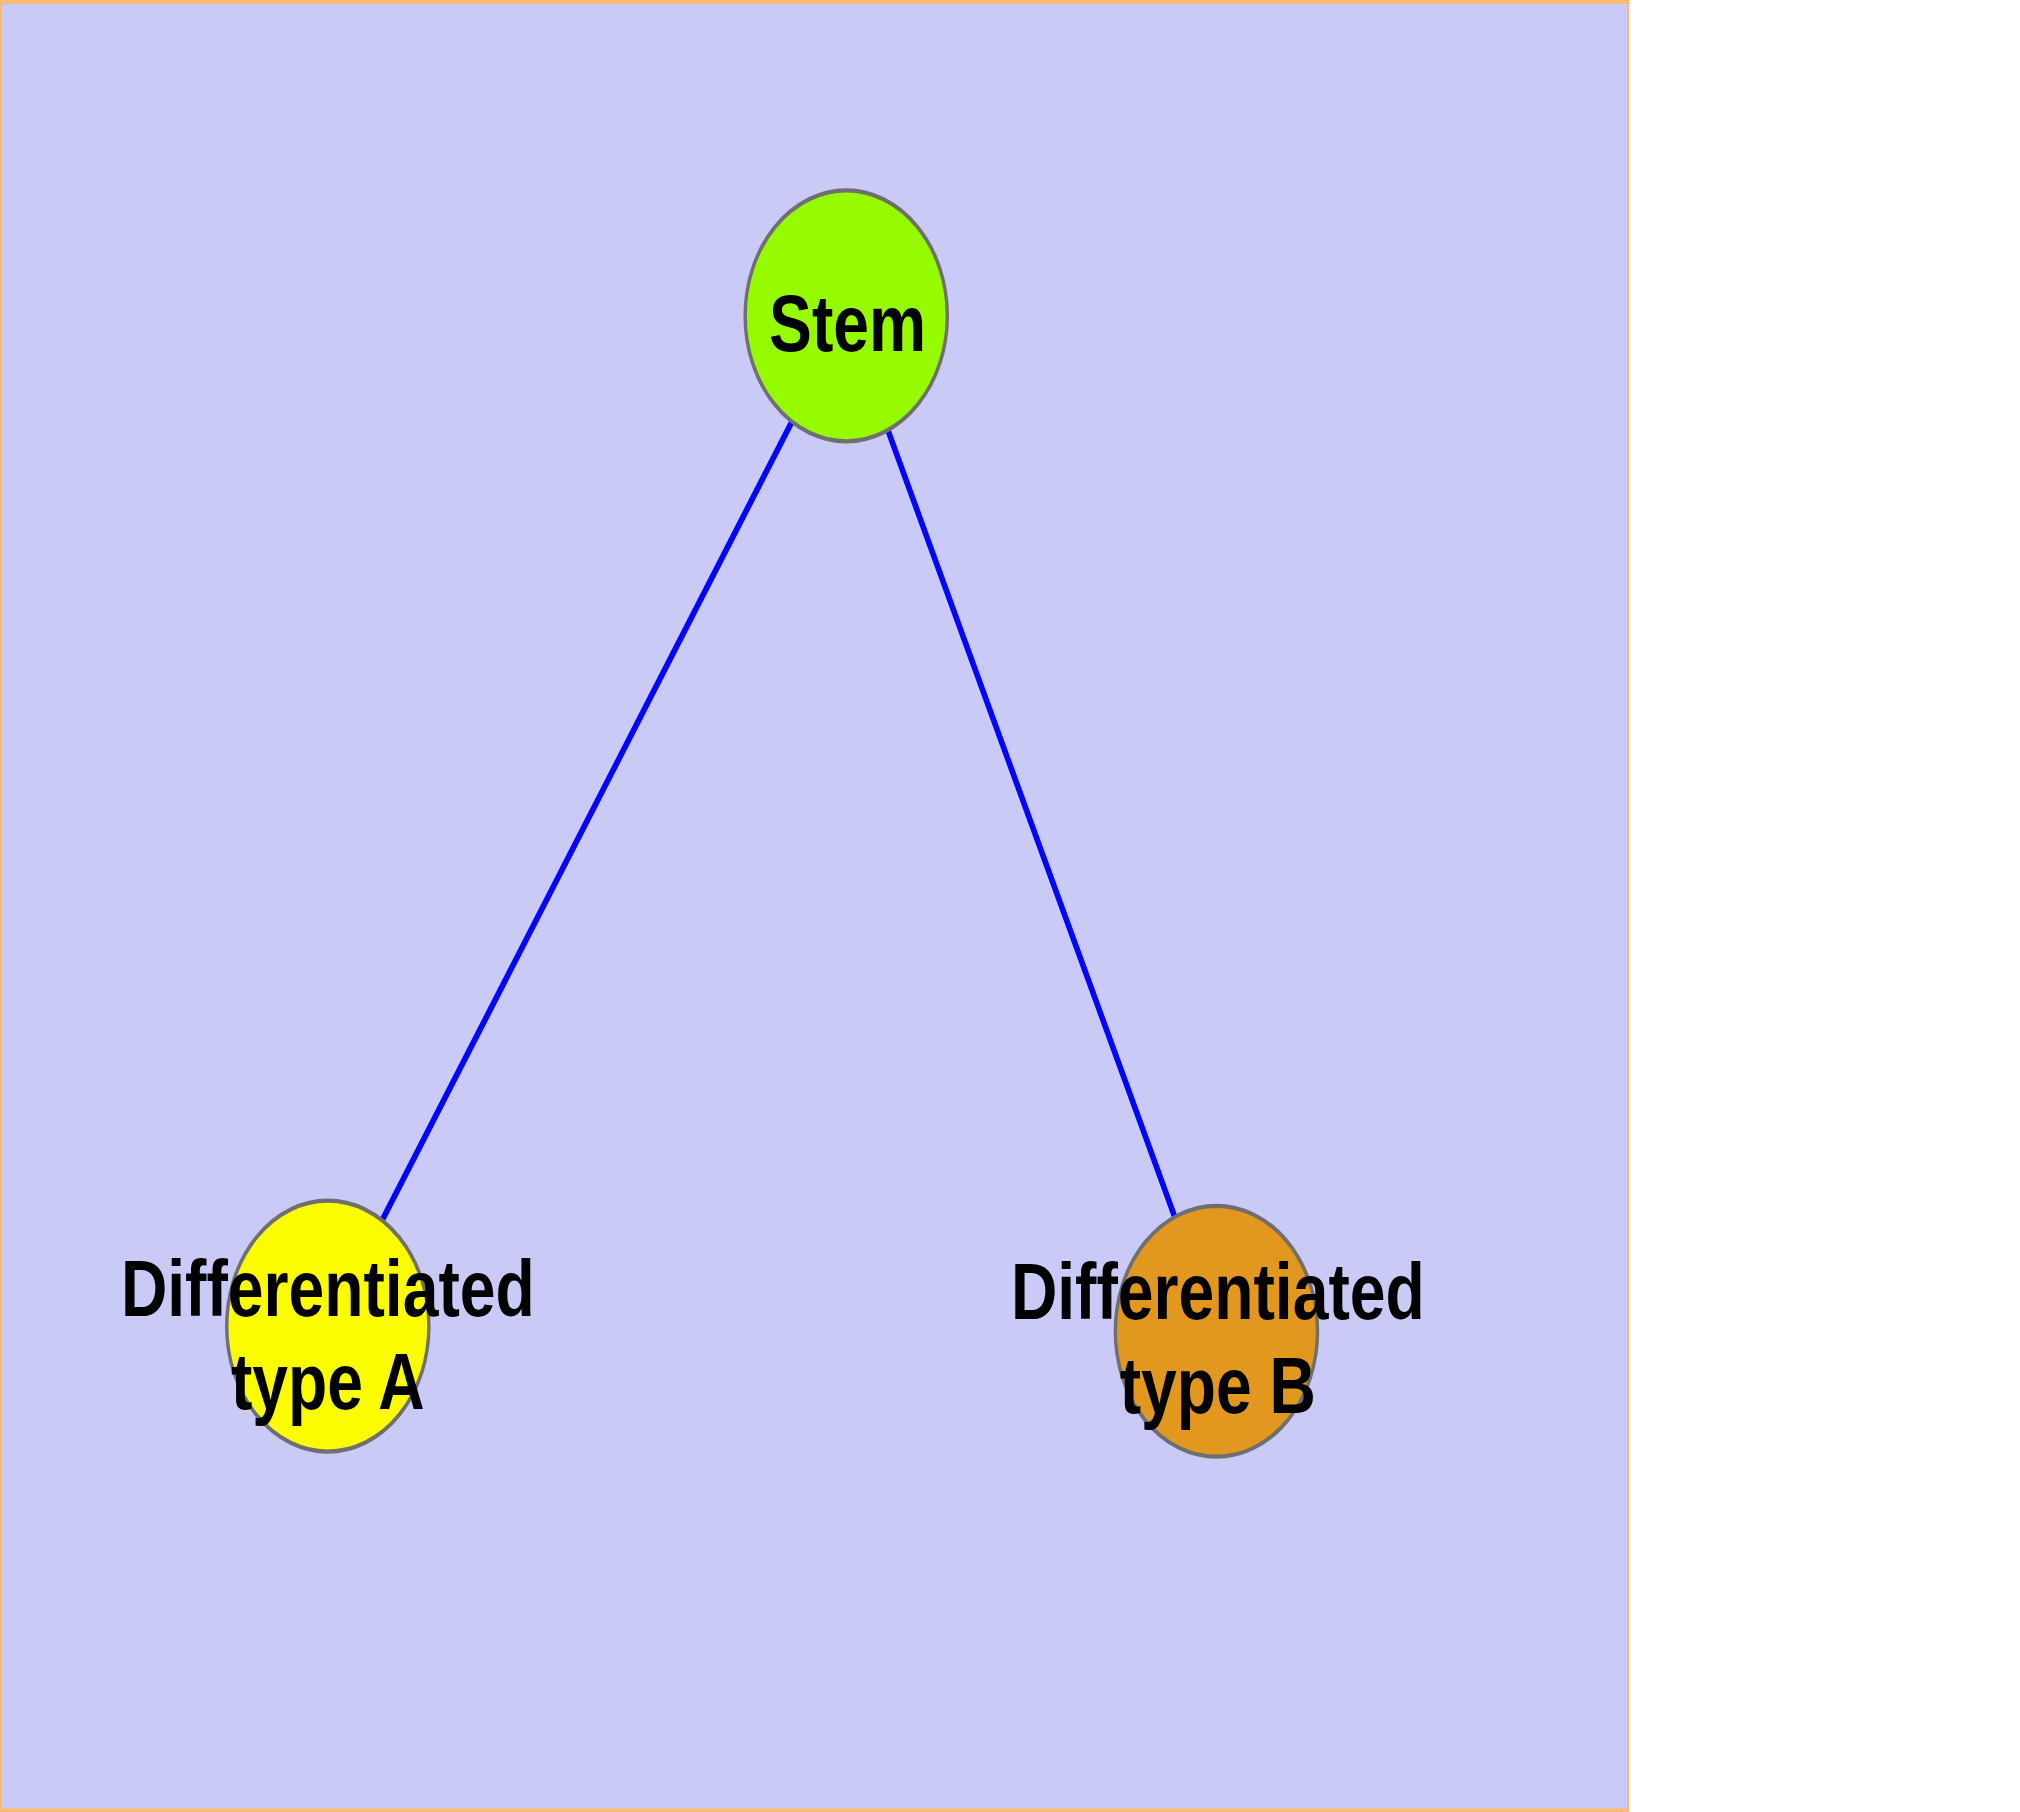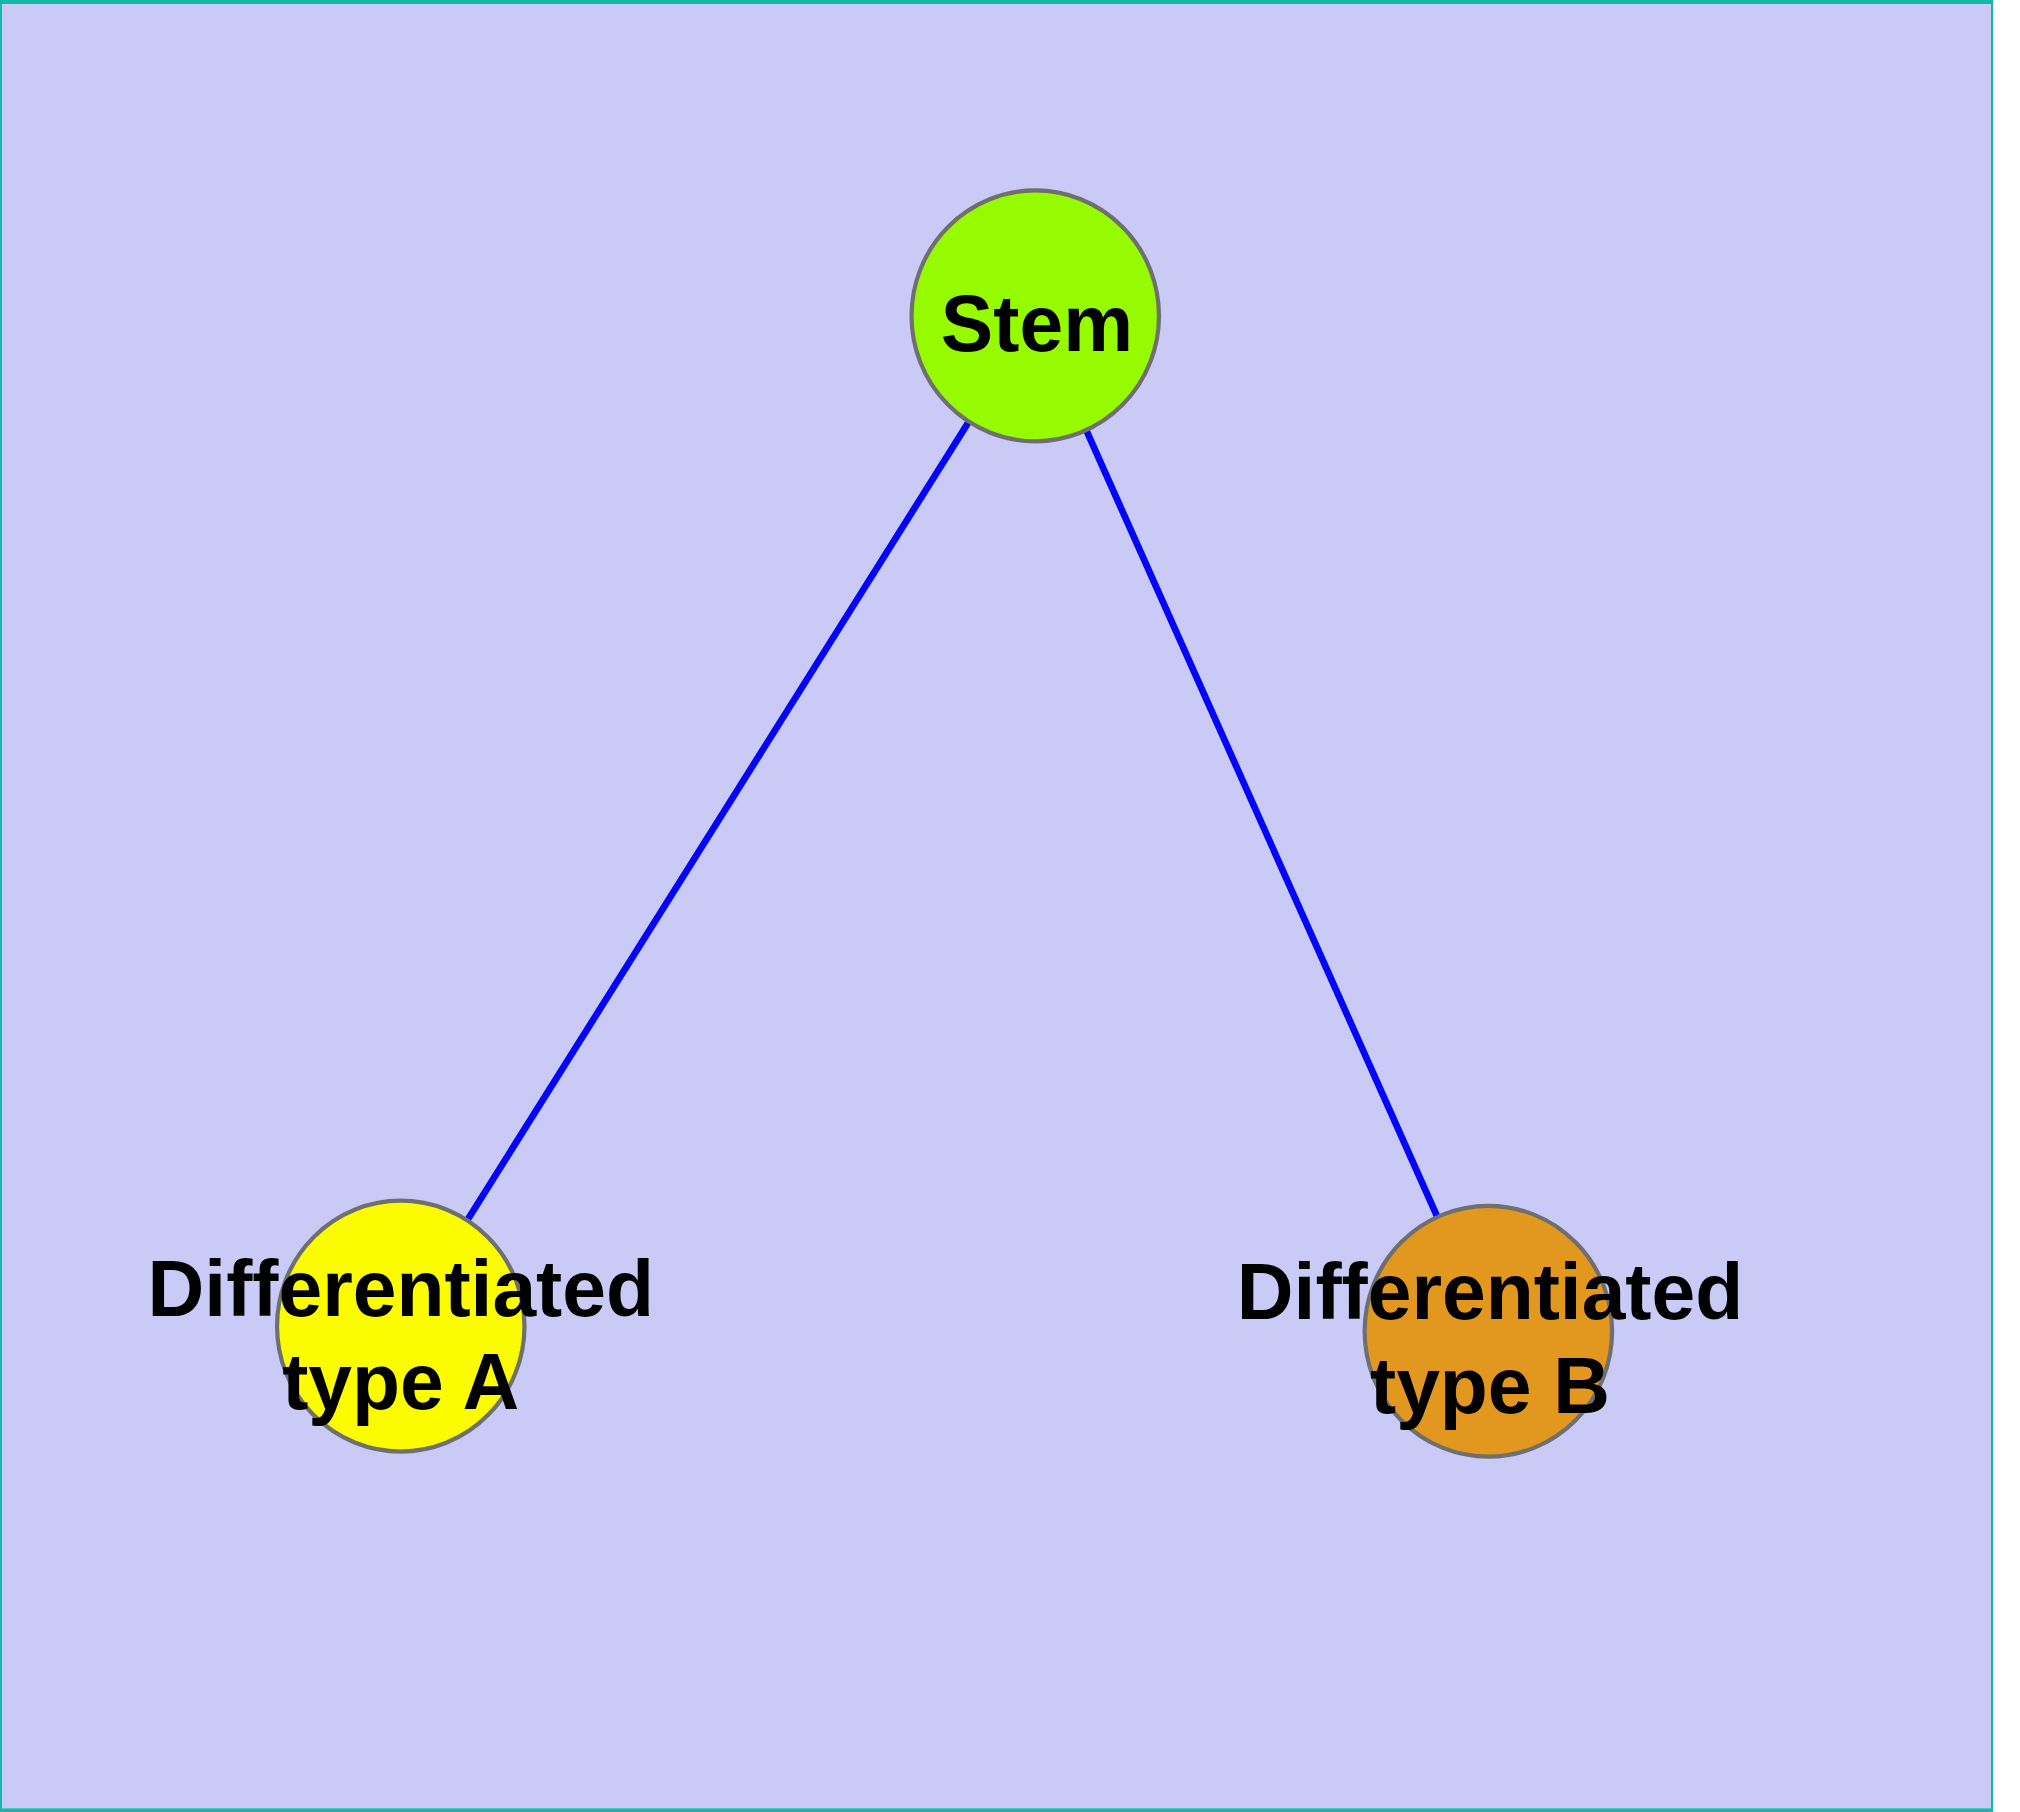--- a/index.html
+++ b/index.html
@@ -3,23 +3,23 @@
 <meta charset="utf-8">
 <style>
   html, body {
     margin: 0;
     padding: 0;
     background: #ffffff;
     font-family: "Liberation Sans", sans-serif;
   }
   .canvas {
     position: relative;
-    width: 1993px;
+    width: 1629px;
     height: 1812px;
-    background: #14b8a6;
+    background: #fdba74;
     overflow: hidden;
     text-align: center;
   }
   .plot-area {
     position: absolute;
     left: 1.7px;
     top: 4.2px;
     right: 1.7px;
     bottom: 3.4px;
   }

